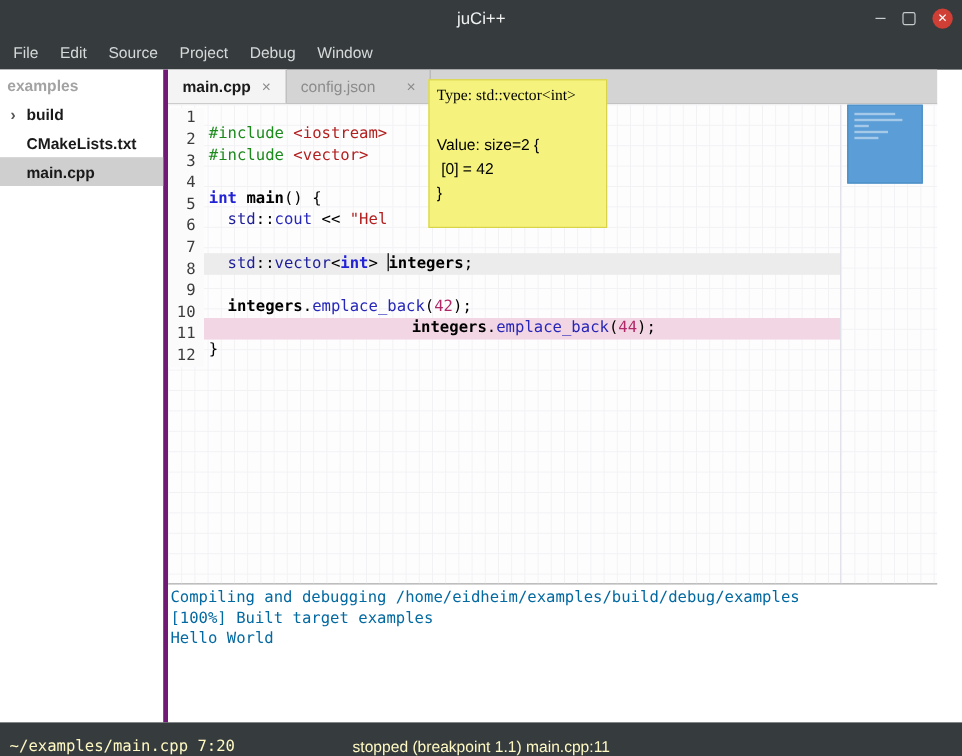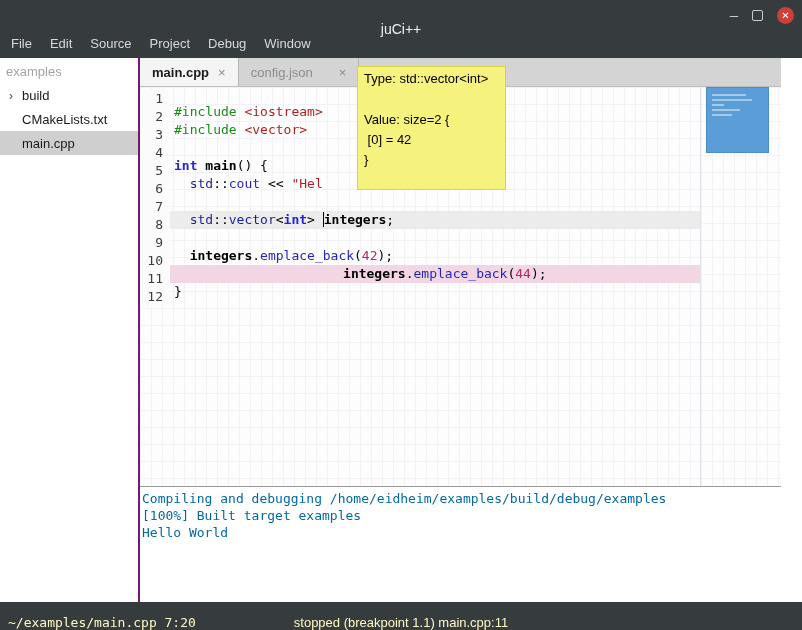--- a/index.html
+++ b/index.html
@@ -1,35 +1,35 @@
 <!DOCTYPE html>
 <html><head>
 <meta charset="utf-8">
 <style>
   html,body{margin:0;padding:0;background:#222;}
   .window{position:relative;width:802px;height:630px;background:#fff;overflow:hidden;
     font-family:"Liberation Sans","DejaVu Sans",sans-serif;font-size:13px;color:#000;}
 
   
   .titlebar{position:relative;height:30px;background:#363b3d;color:#e8eaea;}
-  .titlebar .title{position:absolute;left:0;right:0;top:14px;height:30px;line-height:30px;
+  .titlebar .title{position:absolute;left:0;right:0;top:0;height:30px;line-height:30px;
     text-align:center;font-size:14px;color:#f0f2f2;}
   .win-controls{position:absolute;right:8px;top:0;height:30px;display:flex;align-items:center;gap:14px;}
   .btn-min{color:#c8cccc;font-size:15px;line-height:30px;cursor:default;}
   .btn-restore{width:9px;height:9px;border:1.5px solid #c8cccc;border-radius:2px;}
   .btn-close{width:17px;height:17px;border-radius:50%;background:#cf3f35;color:#fff;
     display:flex;align-items:center;justify-content:center;font-size:10px;font-weight:bold;}
 
   
   .menubar{height:28px;background:#363b3d;display:flex;align-items:center;padding-left:2px;}
   .menu-item{color:#d6d9d9;padding:0 9px;line-height:28px;font-size:13px;}
 
   
   .main{display:flex;height:544px;}
-  .sidebar{width:140px;box-sizing:border-box;background:#fff;border-right:2px solid #701a75;}
+  .sidebar{width:140px;box-sizing:border-box;background:#fff;border-right:4px solid #701a75;font-weight:bold;}
   .side-header{color:#a3a3a3;padding:6px 6px 4px 6px;font-size:13px;}
   .tree-row{height:24px;display:flex;align-items:center;font-size:13px;color:#1a1a1a;}
   .tree-row.selected{background:#cfcfcf;}
   .tree-expander{width:14px;text-align:center;color:#555;font-size:13px;margin-left:4px;}
   .tree-label{padding-left:4px;}
 
   .right-col{width:641px;display:flex;flex-direction:column;}
 
   
   .tabbar{height:28px;background:#d4d4d4;display:flex;border-bottom:1px solid #bdbdbd;}
@@ -75,21 +75,21 @@
     line-height:17px;color:#0369a1;white-space:pre;}
 
   
   .statusbar{position:relative;height:40px;background:#363b3d;color:#fef9c3;display:flex;align-items:center;}
   .status-left{margin-left:8px;font-family:"DejaVu Sans Mono","Liberation Mono",monospace;font-size:13px;}
   .status-center{position:absolute;left:50%;transform:translateX(-50%);font-size:13px;}
 
   
   .dbg-tooltip{position:absolute;left:357px;top:66px;width:149px;height:124px;box-sizing:border-box;
     background:#f5f37d;border:1px solid #d9d34a;padding:4px 6px;z-index:50;font-size:13px;color:#000;}
-  .tt-type{white-space:pre;}
+  .tt-type{white-space:pre;font-family:Liberation Serif, serif;}
   .tt-value{margin-top:24px;}
   .tt-line{white-space:pre;line-height:20px;}
 </style>
 </head>
 <body>
 
 <div class="window">
 
   <div class="titlebar">
     <div class="title">juCi++</div>

